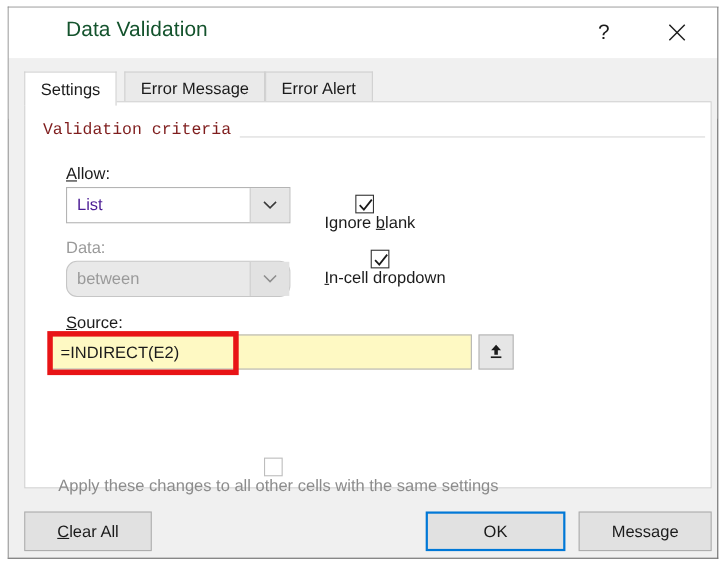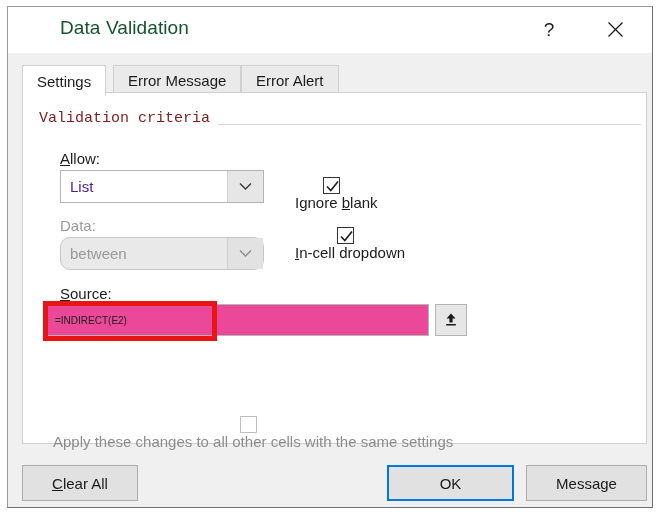--- a/index.html
+++ b/index.html
@@ -171,26 +171,26 @@
   
   .srcwrap {
     position: absolute;
     left: 37px; top: 297px;
     width: 422px; height: 32px;
     display: flex;
     align-items: stretch;
   }
   .srcbox {
     flex: 1;
-    background: #ec4899;
+    background: #fef9c3;
     border: 1px solid #b4b4b4;
     display: flex;
     align-items: center;
     padding-left: 9px;
-    font-size: 10px;
+    font-size: 15px;
     color: #1b1b1b;
     overflow: hidden;
     white-space: nowrap;
     text-align: right;
   }
   .rangebtn {
     width: 32px;
     margin-left: 6px;
     background: #e6e6e6;
     border: 1px solid #b4b4b4;

